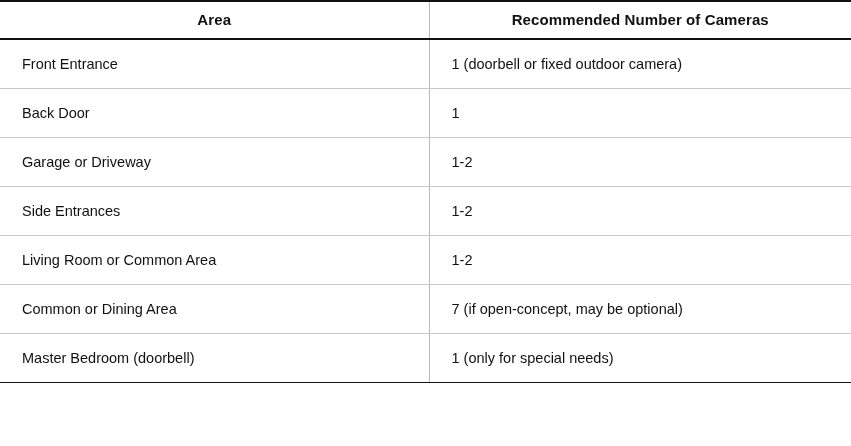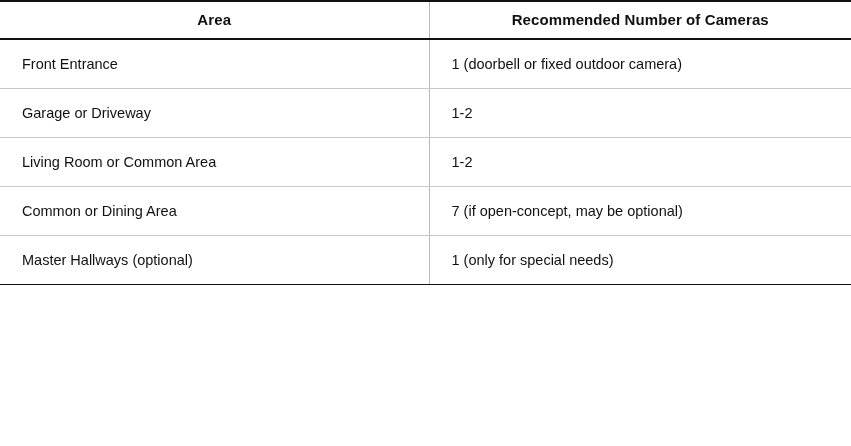--- a/index.html
+++ b/index.html
@@ -71,30 +71,38 @@
         <th class="th-area">Area</th>
         <th class="th-count">Recommended Number of Cameras</th>
       </tr>
     </thead>
     <tbody>
       <tr>
         <td class="cell-area">Front Entrance</td>
         <td class="cell-count">1 (doorbell or fixed outdoor camera)</td>
       </tr>
       <tr>
+        <td class="cell-area">Back Door</td>
+        <td class="cell-count">1</td>
+      </tr>
+      <tr>
         <td class="cell-area">Garage or Driveway</td>
+        <td class="cell-count">1-2</td>
+      </tr>
+      <tr>
+        <td class="cell-area">Side Entrances</td>
         <td class="cell-count">1-2</td>
       </tr>
       <tr>
         <td class="cell-area">Living Room or Common Area</td>
         <td class="cell-count">1-2</td>
       </tr>
       <tr>
         <td class="cell-area">Common or Dining Area</td>
         <td class="cell-count">7 (if open-concept, may be optional)</td>
       </tr>
       <tr>
-        <td class="cell-area">Master Hallways (optional)</td>
+        <td class="cell-area">Master Bedroom (doorbell)</td>
         <td class="cell-count">1 (only for special needs)</td>
       </tr>
     </tbody>
   </table>
 </div>
 
 </body></html>

